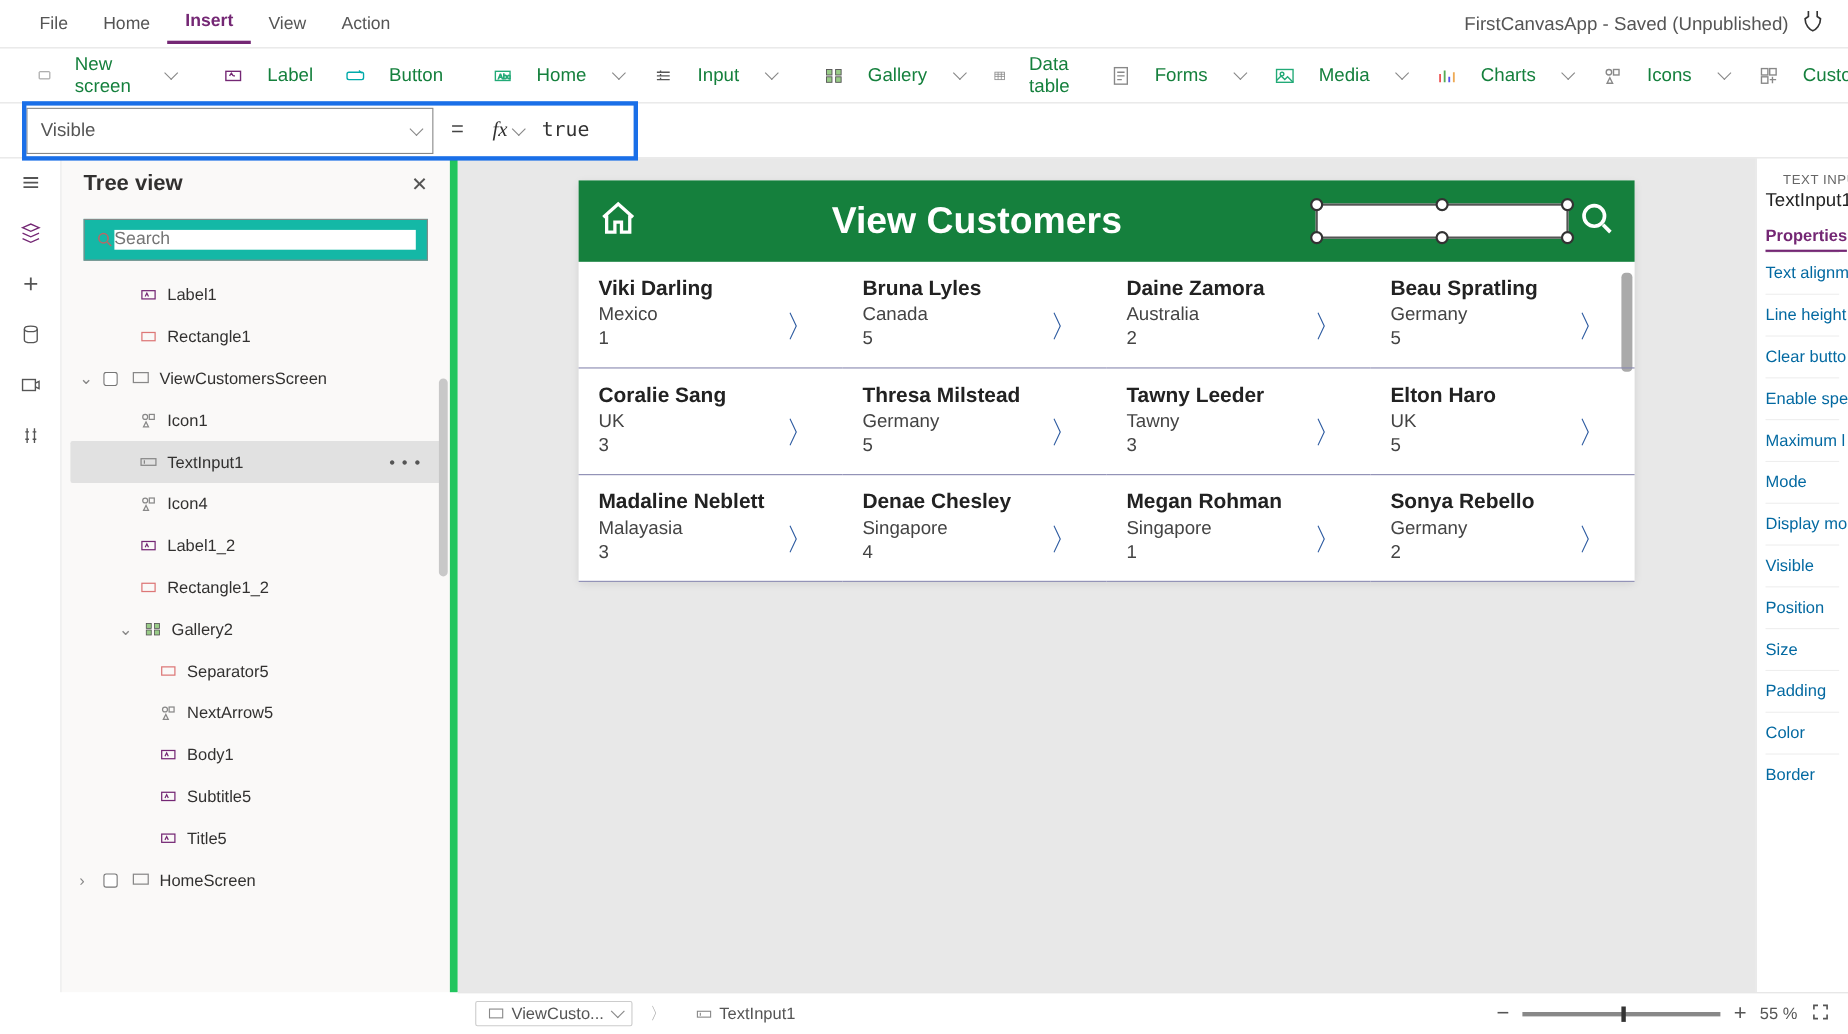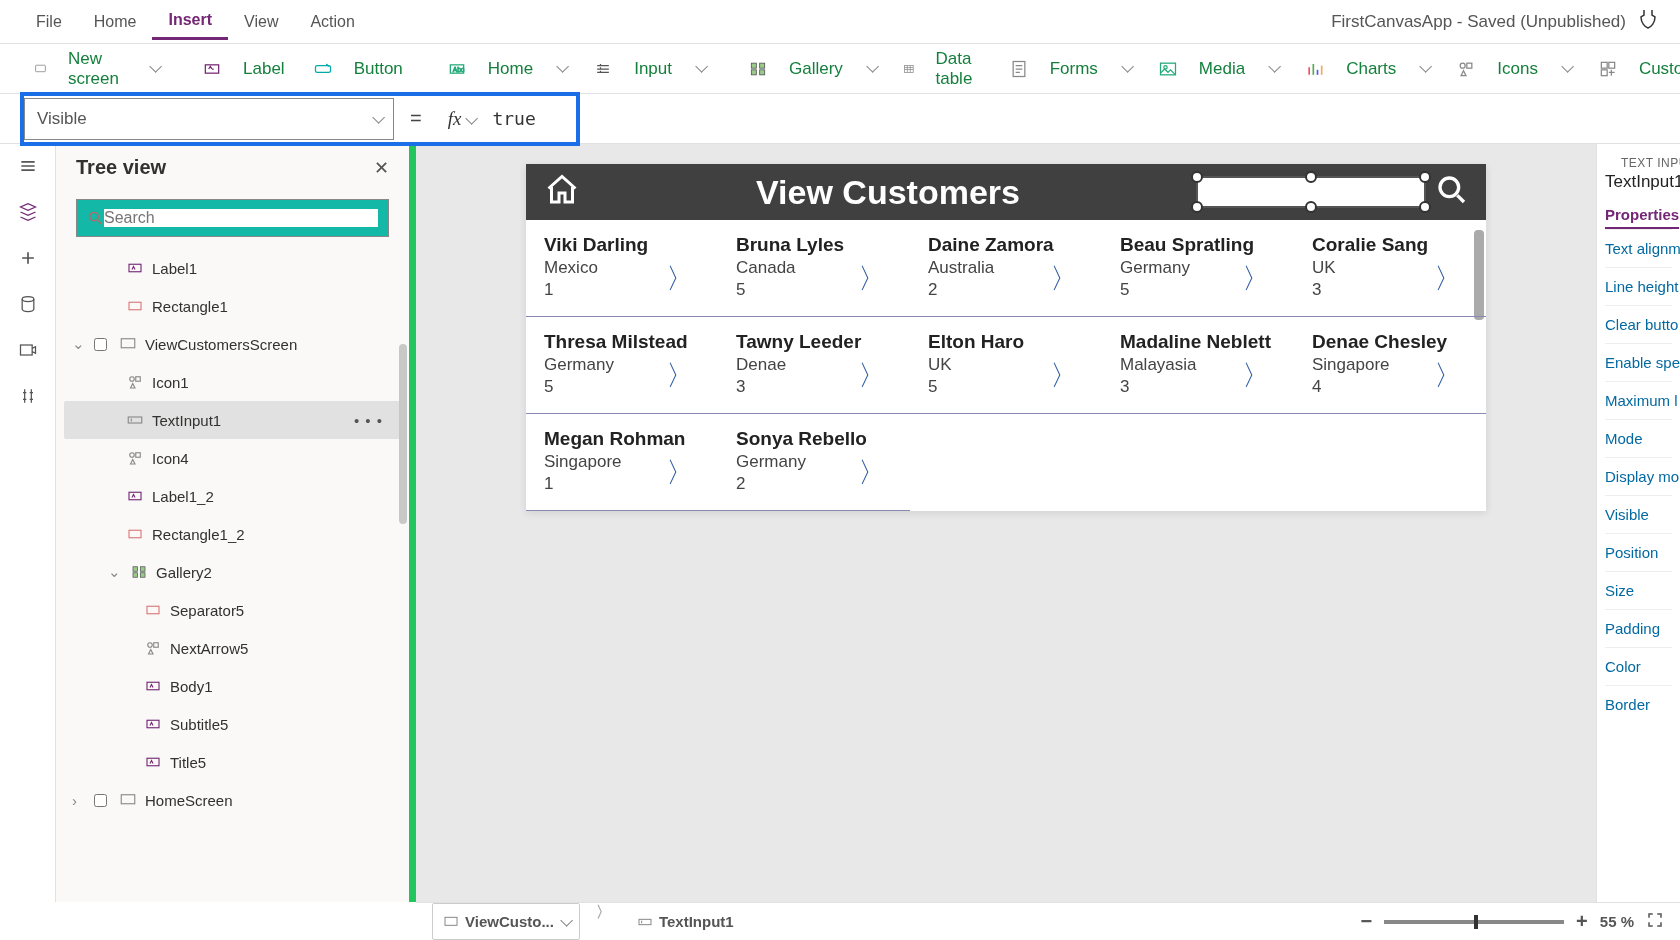--- a/index.html
+++ b/index.html
@@ -53,44 +53,44 @@
 .tree-node.child1 { padding-left: 44px; }
 .tree-node.child2 { padding-left: 62px; }
 .tree-node.child3 { padding-left: 80px; }
 .tree-scrollbar { position: absolute; right: 2px; top: 200px; width: 8px; height: 180px; background: #c8c8c8; border-radius: 4px; }
 .node-icon { width: 18px; height: 18px; display: flex; align-items: center; justify-content: center; }
 .node-more { margin-left: auto; margin-right: 18px; color: #555; letter-spacing: 1px; }
 
 
 .canvas-area { flex: 1; background: #e8e8e8; display: flex; align-items: flex-start; justify-content: center; padding: 20px; overflow: hidden; }
 .canvas-app { width: 960px; background: #fff; box-shadow: 0 2px 8px rgba(0,0,0,0.1); }
-.app-header { background: #404040; height: 56px; display: flex; align-items: center; padding: 0 18px; position: relative; }
+.app-header { background: #15803d; height: 74px; display: flex; align-items: center; padding: 0 18px; position: relative; }
 .app-header .home-ic { color: #fff; }
 .app-header .title { flex: 1; text-align: center; color: #fff; font-size: 34px; font-weight: 700; }
 .app-header .search-box { width: 230px; height: 32px; background: #fff; border: 2px solid #555; position: relative; }
 .app-header .handle { position: absolute; width: 12px; height: 12px; background: #fff; border: 2px solid #333; border-radius: 50%; }
 .app-header .search-ic { color: #fff; margin-left: 10px; }
 
-.gallery { display: grid; grid-template-columns: repeat(5, 1fr); }
+.gallery { display: grid; grid-template-columns: repeat(4, 1fr); }
 .gitem { border-bottom: 1px solid #8888b0; padding: 14px 18px 16px; position: relative; }
 .gitem .gname { font-size: 19px; font-weight: 600; color: #222; }
 .gitem .gcountry { font-size: 17px; color: #444; margin-top: 2px; }
 .gitem .gnum { font-size: 17px; color: #444; margin-top: 2px; }
 .gitem .garrow { position: absolute; right: 24px; top: 42%; color: #2c5aa0; font-size: 28px; }
 .gallery-scroll { position: absolute; right: 2px; top: 10px; width: 10px; height: 90px; background: #aaa; border-radius: 4px; }
 
 
 .props-panel { width: 84px; border-left: 1px solid #e1e1e1; padding: 12px 8px; font-size: 15px; color: #555; overflow: hidden; white-space: nowrap; }
 .props-panel .plabel { font-size: 12px; letter-spacing: 0.5px; color: #666; margin-left: 16px; }
 .props-panel .pname { font-size: 17px; color: #222; margin-top: 2px; }
 .props-panel .ptab { font-size: 15px; font-weight: 600; color: #742774; border-bottom: 2px solid #742774; margin-top: 14px; padding-bottom: 4px; display: inline-block; }
 .props-panel .prow { padding: 10px 0; border-top: 1px solid #eee; font-size: 15px; color: #0369a1; }
 
 
-.statusbar { position: absolute; bottom: 0; left: 416px; right: 0; height: 38px; border-top: 1px solid #e1e1e1; background: #fff; display: flex; padding: 0 16px; font-size: 15px; color: #555; gap: 16px; font-weight: bold; }
+.statusbar { position: absolute; bottom: 0; left: 416px; right: 0; height: 38px; border-top: 1px solid #e1e1e1; background: #fff; display: flex; align-items: center; padding: 0 16px; font-size: 15px; color: #555; gap: 16px; }
 .statusbar .crumb { display: flex; align-items: center; gap: 6px; border: 1px solid #ccc; padding: 2px 10px; border-radius: 2px; }
 .statusbar .crumb2 { border: none; }
 .statusbar .zoom { margin-left: auto; display: flex; align-items: center; gap: 12px; }
 .zoom-slider { width: 180px; height: 4px; background: #888; position: relative; }
 .zoom-slider .zthumb { position: absolute; left: 50%; top: -5px; width: 4px; height: 14px; background: #333; }
 
 .chevron-down::after { content: ''; display: inline-block; width: 8px; height: 8px; border-right: 1.5px solid #888; border-bottom: 1.5px solid #888; transform: rotate(45deg) translateY(-3px); }
 </style>
 </head>
 <body>
@@ -484,21 +484,21 @@
             <div class="garrow">〉</div>
           </div>
           <div class="gitem">
             <div class="gname">Thresa  Milstead</div>
             <div class="gcountry">Germany</div>
             <div class="gnum">5</div>
             <div class="garrow">〉</div>
           </div>
           <div class="gitem">
             <div class="gname">Tawny  Leeder</div>
-            <div class="gcountry">Denae</div>
+            <div class="gcountry">Tawny</div>
             <div class="gnum">3</div>
             <div class="garrow">〉</div>
           </div>
           <div class="gitem">
             <div class="gname">Elton  Haro</div>
             <div class="gcountry">UK</div>
             <div class="gnum">5</div>
             <div class="garrow">〉</div>
           </div>
           <div class="gitem">

